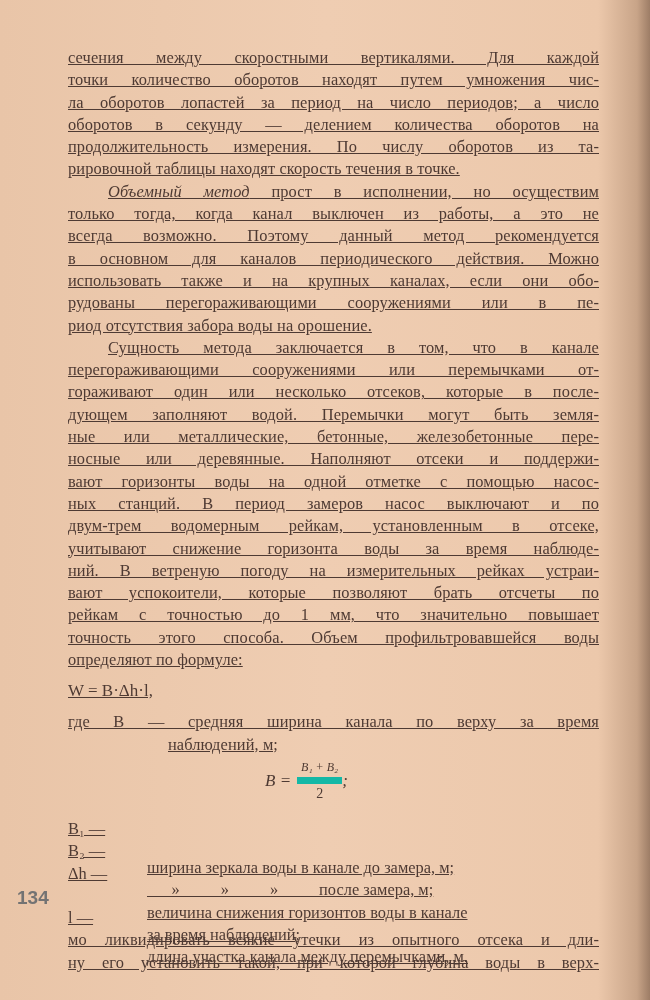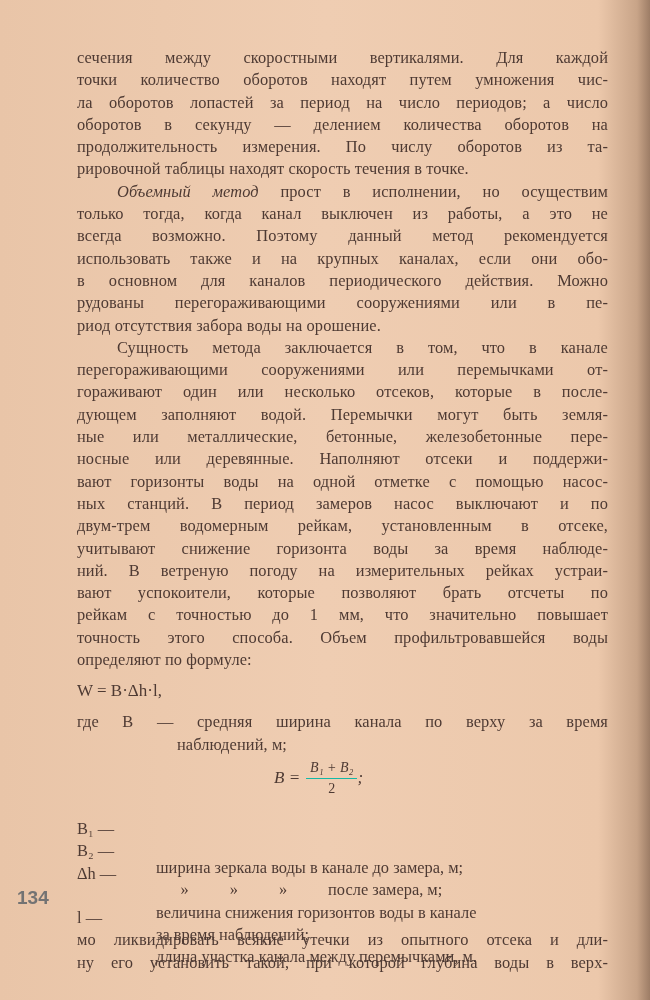--- a/index.html
+++ b/index.html
@@ -4,36 +4,36 @@
 <style>
   html, body { margin: 0; padding: 0; }
   body {
     width: 650px; height: 1000px; overflow: hidden;
     background: #ecc9ad;
     background: linear-gradient(90deg, #e9c5a8 0%, #efcdb2 50%, #ecc8ab 92%, #c8a488 98%, #9d7d66 100%);
     font-family: "Liberation Serif", "DejaVu Serif", serif;
     color: #4e3a33;
     position: relative;
   }
-  .page { position: absolute; left: 77px; top: 47px; width: 531px; }
+  .page { position: absolute; left: 68px; top: 47px; width: 531px; text-decoration: underline; }
   .line {
     font-size: 16.4px; line-height: 22.3px; height: 22.3px;
     white-space: nowrap; text-align: justify; text-align-last: justify;
     letter-spacing: 0.1px;
   }
   .line.last { text-align-last: left; }
   .indent { padding-left: 40px; }
   .line em { font-style: italic; }
   .formula {
     font-size: 17px; text-align: left; height: 40px; line-height: 40px;
   }
   .hang { padding-left: 100px; }
   .frac-row { height: 62px; position: relative; }
   .frac { position: absolute; left: 197px; top: 4px; font-style: italic; font-size: 17px; display: flex; align-items: center; }
-  .frac .num { display: block; border-bottom: 1px solid #14b8a6; padding: 0 4px 2px; font-size: 14px; }
+  .frac .num { display: block; border-bottom: 7px solid #14b8a6; padding: 0 4px 2px; font-size: 12px; }
   .frac .den { display: block; text-align: center; font-style: normal; font-size: 14px; padding-top: 2px; }
   .frac .stack { display: inline-flex; flex-direction: column; margin-left: 6px; }
   .def { display: flex; height: 22.3px; line-height: 22.3px; font-size: 16.4px; }
   .def .sym { width: 75px; text-align: left; padding-right: 4px; }
   .def .txt { flex: 1; white-space: nowrap; margin-top: 39px; }
   .pagenum {
     position: absolute; left: 17px; top: 887px;
     font-family: "Liberation Sans", "DejaVu Sans", sans-serif; font-weight: bold;
     font-size: 19px; color: #737373;
   }
@@ -48,22 +48,22 @@
     <div class="line">ла оборотов лопастей за период на число периодов; а число</div>
     <div class="line">оборотов в секунду — делением количества оборотов на</div>
     <div class="line">продолжительность измерения. По числу оборотов из та-</div>
     <div class="line last">рировочной таблицы находят скорость течения в точке.</div>
   </div>
 
   <div>
     <div class="line indent"><em>Объемный метод</em><span> прост в исполнении, но осуществим</span></div>
     <div class="line">только тогда, когда канал выключен из работы, а это не</div>
     <div class="line">всегда возможно. Поэтому данный метод рекомендуется</div>
+    <div class="line">в основном для каналов периодического действия. Можно</div>
     <div class="line">использовать также и на крупных каналах, если они обо-</div>
-    <div class="line">в основном для каналов периодического действия. Можно</div>
     <div class="line">рудованы перегораживающими сооружениями или в пе-</div>
     <div class="line last">риод отсутствия забора воды на орошение.</div>
   </div>
 
   <div>
     <div class="line indent">Сущность метода заключается в том, что в канале</div>
     <div class="line">перегораживающими сооружениями или перемычками от-</div>
     <div class="line">гораживают один или несколько отсеков, которые в после-</div>
     <div class="line">дующем заполняют водой. Перемычки могут быть земля-</div>
     <div class="line">ные или металлические, бетонные, железобетонные пере-</div>

